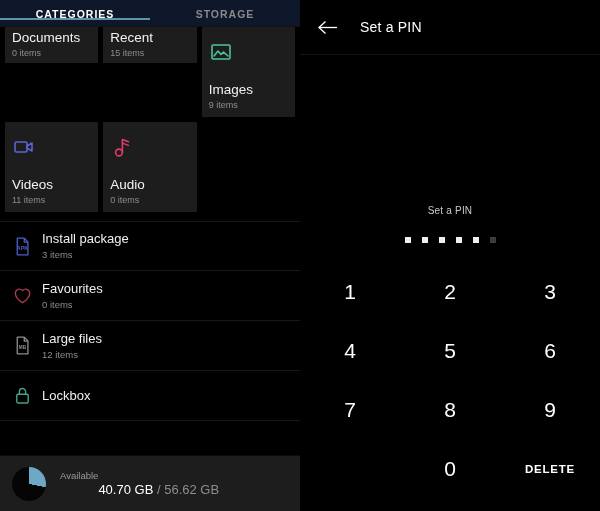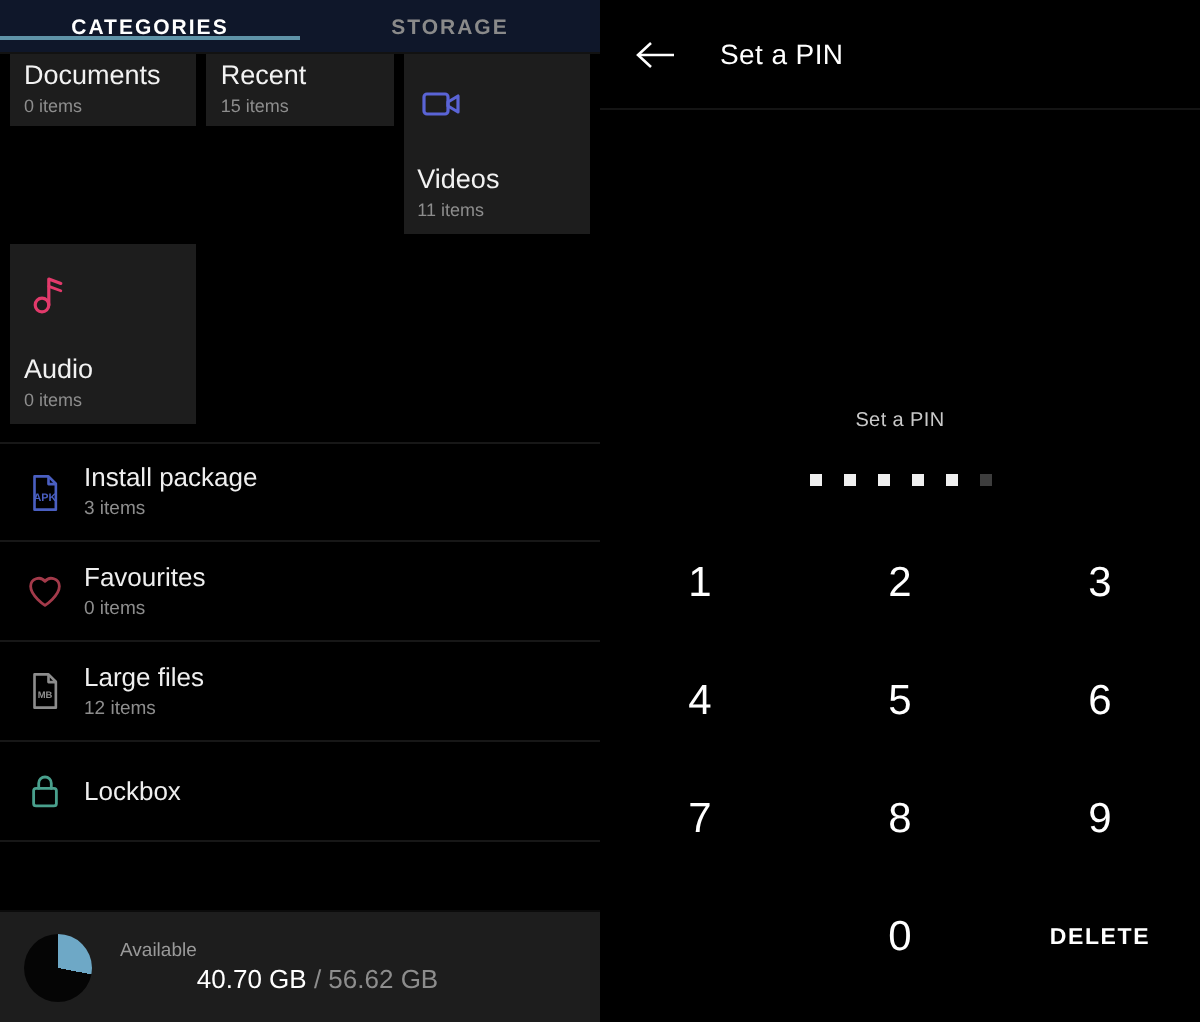--- a/index.html
+++ b/index.html
@@ -195,20 +195,32 @@
           <div class="cat-card">
             <div>
       <div class="cc-title">Documents</div>
       <div class="cc-sub">0 items</div>
     </div>
           </div>
           <div class="cat-card">
             <div>
       <div class="cc-title">Recent</div>
       <div class="cc-sub">15 items</div>
+    </div>
+          </div>
+          <div class="cat-card tall">
+            <div class="cc-icon">
+              <svg width="24" height="24" viewBox="0 0 24 24" fill="none" stroke="#4cc49a" stroke-width="1.6" stroke-linecap="round" stroke-linejoin="round">
+                <rect x="3" y="5" width="18" height="14" rx="1"></rect>
+                <path d="M5 16l4-5 3 3.5 2.5-2.5L19 16"></path>
+              </svg>
+            </div>
+            <div>
+      <div class="cc-title">Images</div>
+      <div class="cc-sub">9 items</div>
     </div>
           </div>
           <div class="cat-card tall">
             <div class="cc-icon">
               <svg width="24" height="24" viewBox="0 0 24 24" fill="none" stroke="#5a64d6" stroke-width="1.6" stroke-linecap="round" stroke-linejoin="round">
                 <rect x="3" y="7" width="12" height="10" rx="1.5"></rect>
                 <path d="M15 11l5-3v8l-5-3z"></path>
               </svg>
             </div>
             <div>

